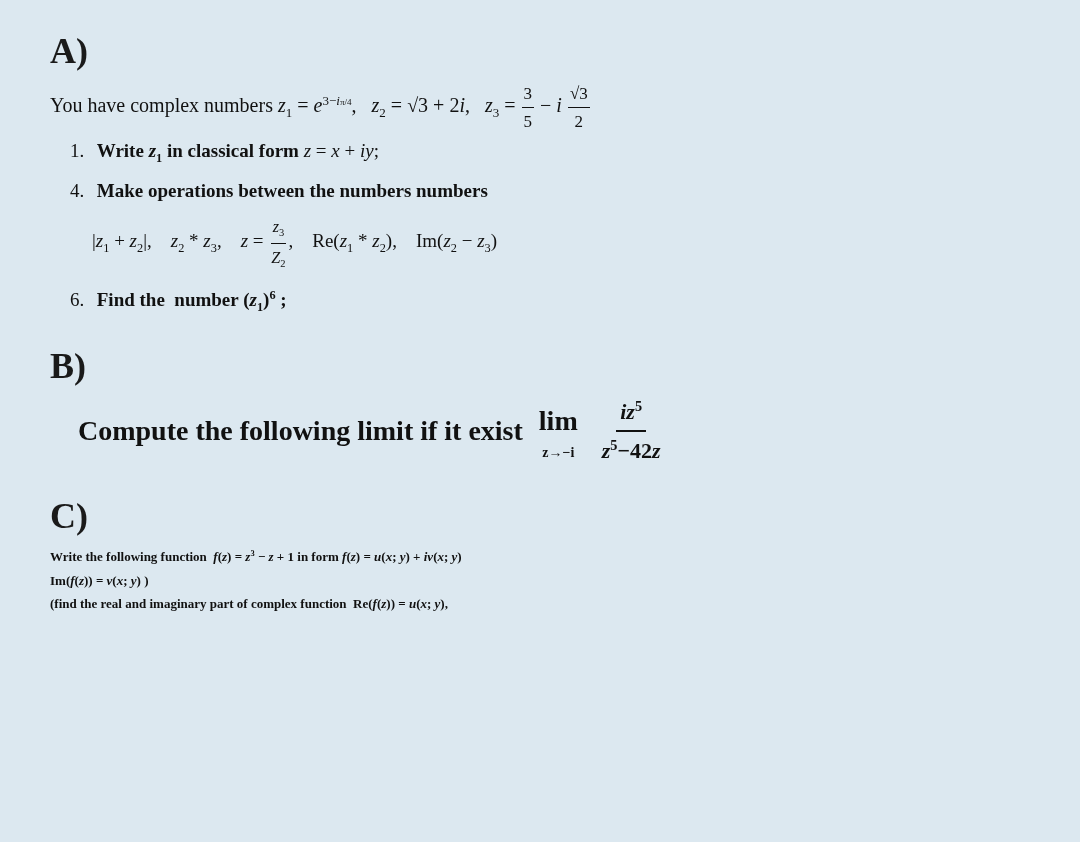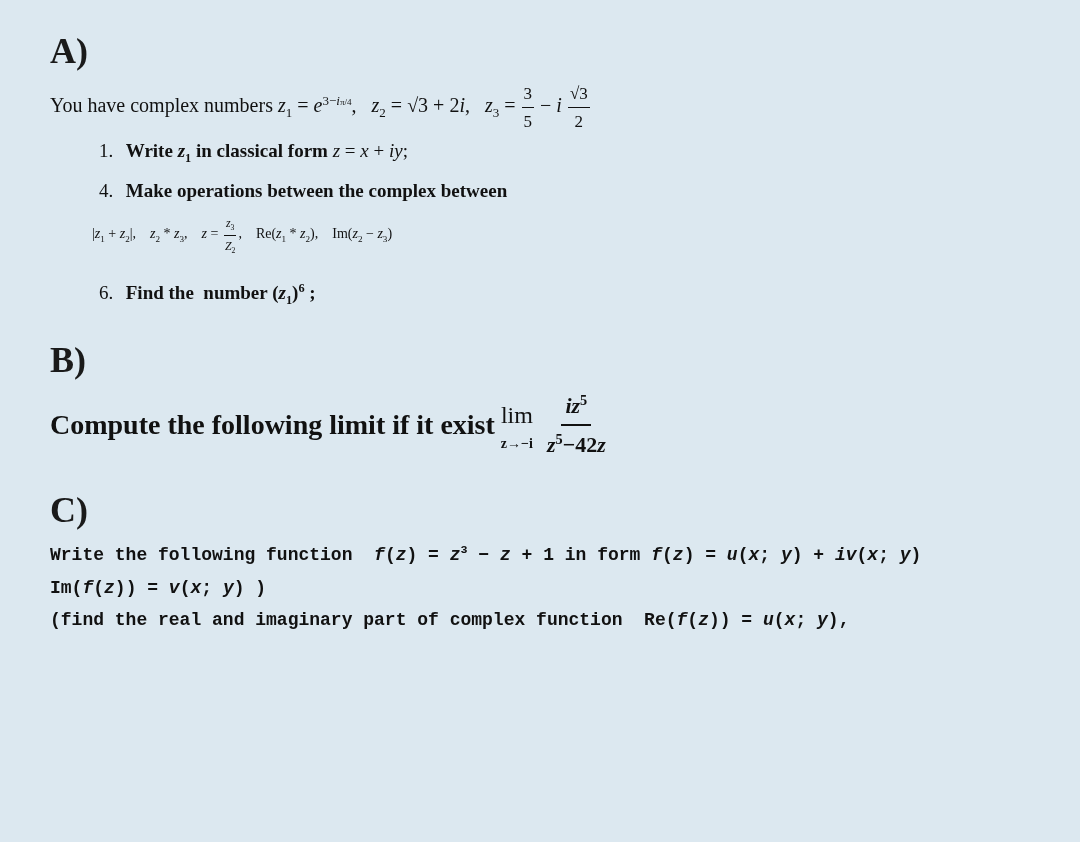--- a/index.html
+++ b/index.html
@@ -31,32 +31,31 @@
       line-height: 1.6;
     }
     .task-list {
       list-style: none;
       padding-left: 20px;
     }
     .task-list li {
       font-size: 19px;
       margin-bottom: 6px;
       line-height: 1.7;
-      margin-left: 29px;
     }
     .task-list li .num {
       display: inline-block;
       width: 22px;
       font-weight: normal;
     }
     .bold { font-weight: bold; }
     .operations-line {
-      font-size: 14px;
+      font-size: 19px;
       margin-left: 42px;
-      margin-bottom: 20px;
+      margin-bottom: 11px;
       line-height: 1.7;
     }
     sup { font-size: 0.65em; vertical-align: super; }
     sub { font-size: 0.65em; vertical-align: sub; }
     .frac {
       display: inline-flex;
       flex-direction: column;
       align-items: center;
       vertical-align: middle;
       font-size: 0.85em;
@@ -73,32 +72,34 @@
     }
 
     
     .section-b-content {
       font-size: 28px;
       font-weight: bold;
       line-height: 1.5;
       display: flex;
       align-items: center;
       flex-wrap: wrap;
+      gap: 10px;
       margin-top: 4px;
+      margin-left: 28px;
     }
     .lim-block {
       display: inline-flex;
       flex-direction: column;
       align-items: center;
       vertical-align: middle;
       margin: 0 6px;
     }
     .lim-word {
-      font-size: 24px;
-      font-weight: normal;
+      font-size: 28px;
+      font-weight: bold;
     }
     .lim-sub {
       font-size: 14px;
       font-weight: bold;
       white-space: nowrap;
     }
     .limit-frac {
       display: inline-flex;
       flex-direction: column;
       align-items: center;
@@ -112,24 +113,23 @@
       text-align: center;
     }
     .limit-frac .lf-den {
       padding: 2px 4px 0 4px;
       font-size: 22px;
       text-align: right;
     }
 
     
     .section-c-text {
-      font-size: 18px;
+      font-size: 13px;
       line-height: 1.8;
       font-weight: bold;
-      font-family: Liberation Mono, monospace;
     }
   </style>
 </head>
 <body>
 
 <div class="content">
 
   <div class="section">
     <div class="section-label">A)</div>
 
@@ -149,21 +149,21 @@
         </span>
     </div>
 
     <ol class="task-list">
       <li>
         <span class="num">1.</span>
         <span class="bold">Write <i>z</i><sub>1</sub> in classical form</span> <i>z</i> = <i>x</i> + <i>iy</i>;
       </li>
       <li>
         <span class="num">4.</span>
-        <span class="bold">Make operations between the complex between</span>
+        <span class="bold">Make operations between the numbers numbers</span>
       </li>
     </ol>
 
     <div class="operations-line">
       |<i>z</i><sub>1</sub> + <i>z</i><sub>2</sub>|, &nbsp;&nbsp;
       <i>z</i><sub>2</sub> * <i>z</i><sub>3</sub>, &nbsp;&nbsp;
       <i>z</i> =
       <span class="frac">
           <span class="num-f"><i>z</i><sub>3</sub></span>
           <span class="den-f"><i>Z</i><sub>2</sub></span>

